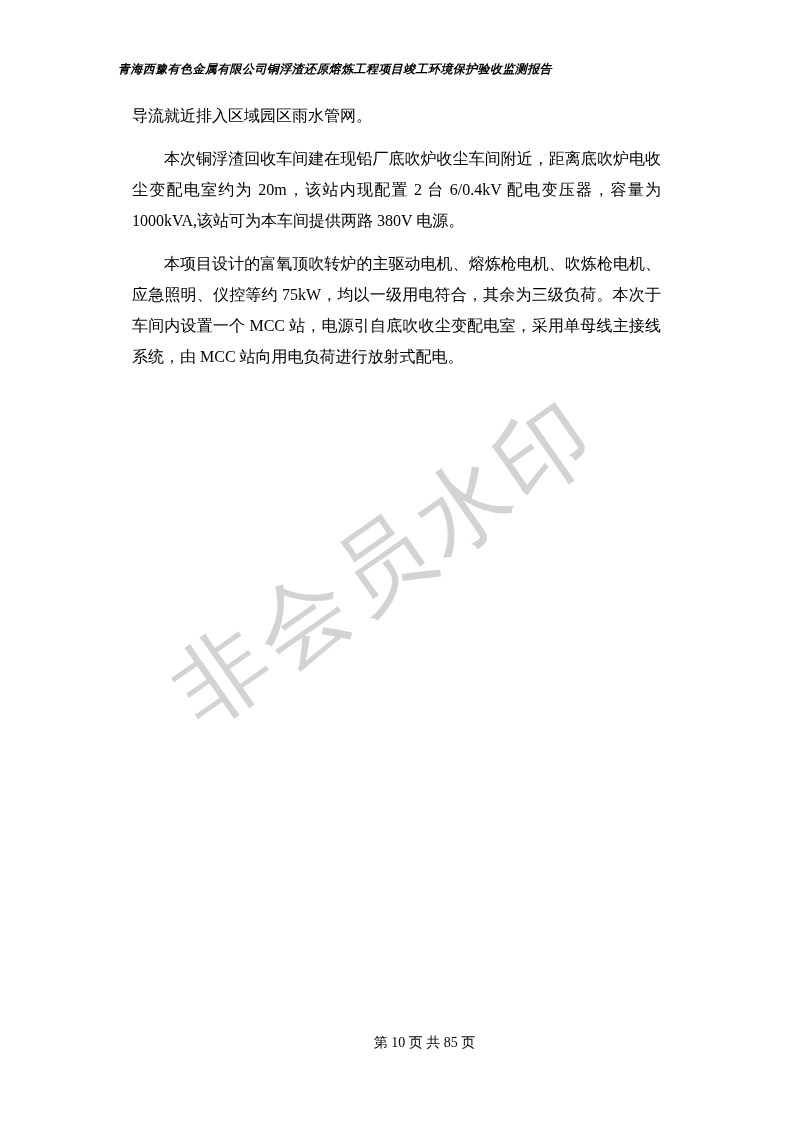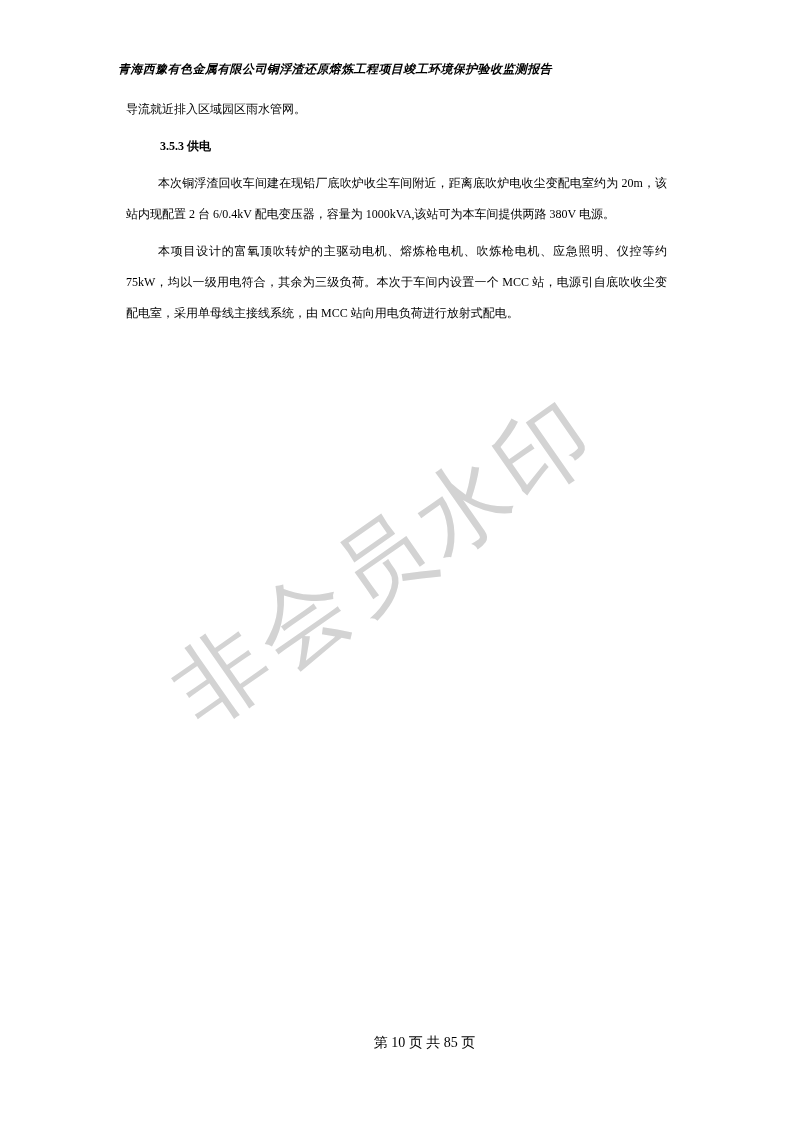--- a/index.html
+++ b/index.html
@@ -29,22 +29,22 @@
     white-space: nowrap;
   }
   .doc-body {
     position: absolute;
     top: 88px;
     left: 120px;
     width: 553px;
     z-index: 1;
   }
   .doc-body p {
-    margin: 6px;
-    font-size: 12px;
+    margin: 12px;
+    font-size: 16px;
     line-height: 31px;
     text-align: justify;
   }
   .para-indent {
     text-indent: 32px;
   }
   .heading-sub {
     margin: 8px 0 0 0;
     font-size: 17px;
     line-height: 31px;
@@ -91,21 +91,20 @@
 <div class="page">
 
   <div class="doc-header">青海西豫有色金属有限公司铜浮渣还原熔炼工程项目竣工环境保护验收监测报告</div>
 
   <div class="watermark">非会员水印</div>
 
   <div class="doc-body">
 
     <p>导流就近排入区域园区雨水管网。</p>
 
-    <p class="heading-sub">3.5.3 供电</p>
 
     <p class="para-indent">本次铜浮渣回收车间建在现铅厂底吹炉收尘车间附近，距离底吹炉电收尘变配电室约为 20m，该站内现配置 2 台 6/0.4kV 配电变压器，容量为 1000kVA,该站可为本车间提供两路 380V 电源。</p>
 
     <p class="para-indent">本项目设计的富氧顶吹转炉的主驱动电机、熔炼枪电机、吹炼枪电机、应急照明、仪控等约 75kW，均以一级用电符合，其余为三级负荷。本次于车间内设置一个 MCC 站，电源引自底吹收尘变配电室，采用单母线主接线系统，由 MCC 站向用电负荷进行放射式配电。</p>
 
 
 
   </div>
 
   <div class="doc-footer">第 10 页 共 85 页</div>

